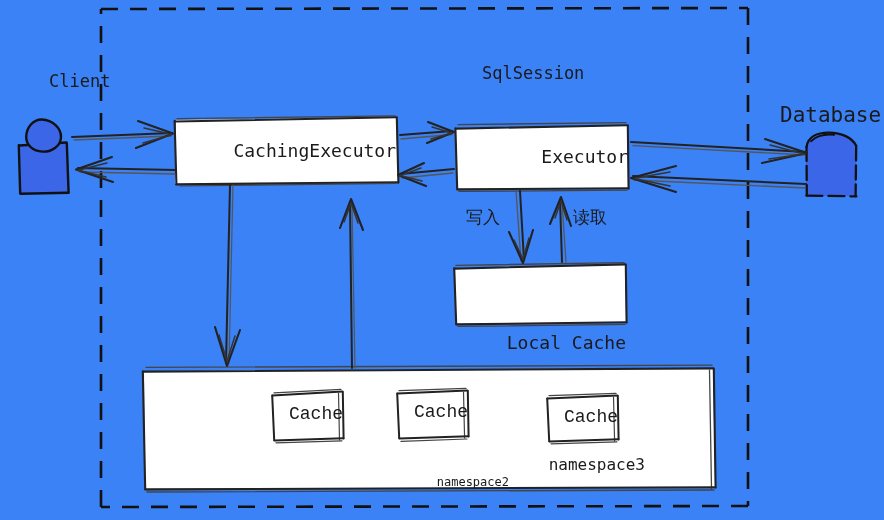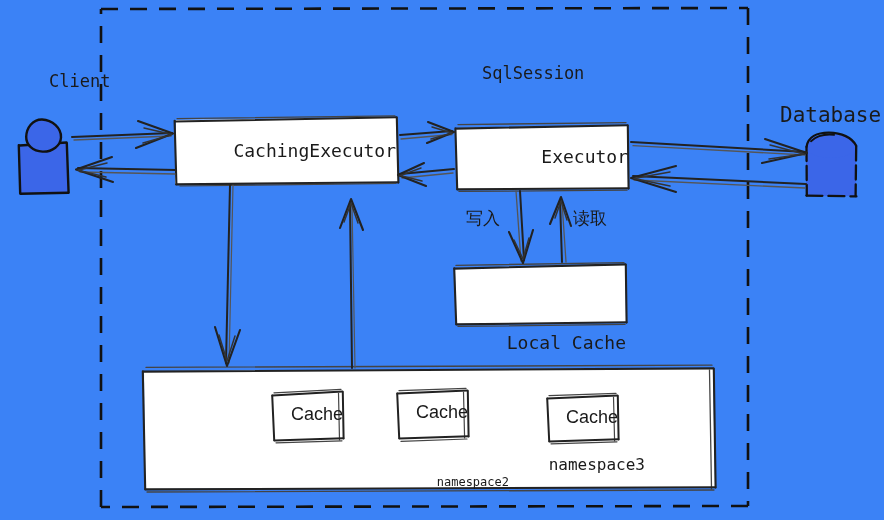--- a/index.html
+++ b/index.html
@@ -25,21 +25,21 @@
   .lbl {
     position: absolute;
     color: #1a1a1a;
     white-space: pre;
     line-height: 1.15;
   }
   .lbl-mono {
     font-family: "DejaVu Sans Mono", "Liberation Mono", monospace;
   }
   .lbl-cjk {
-    font-family: Liberation Sans, sans-serif;
+    font-family: Liberation Mono, monospace;
   }
   .ctr { text-align: right; }
 </style>
 </head>
 <body>
 
 <div id="canvas">
 
   <svg id="sketch" viewBox="0 0 884 520" xmlns="http://www.w3.org/2000/svg">
 

